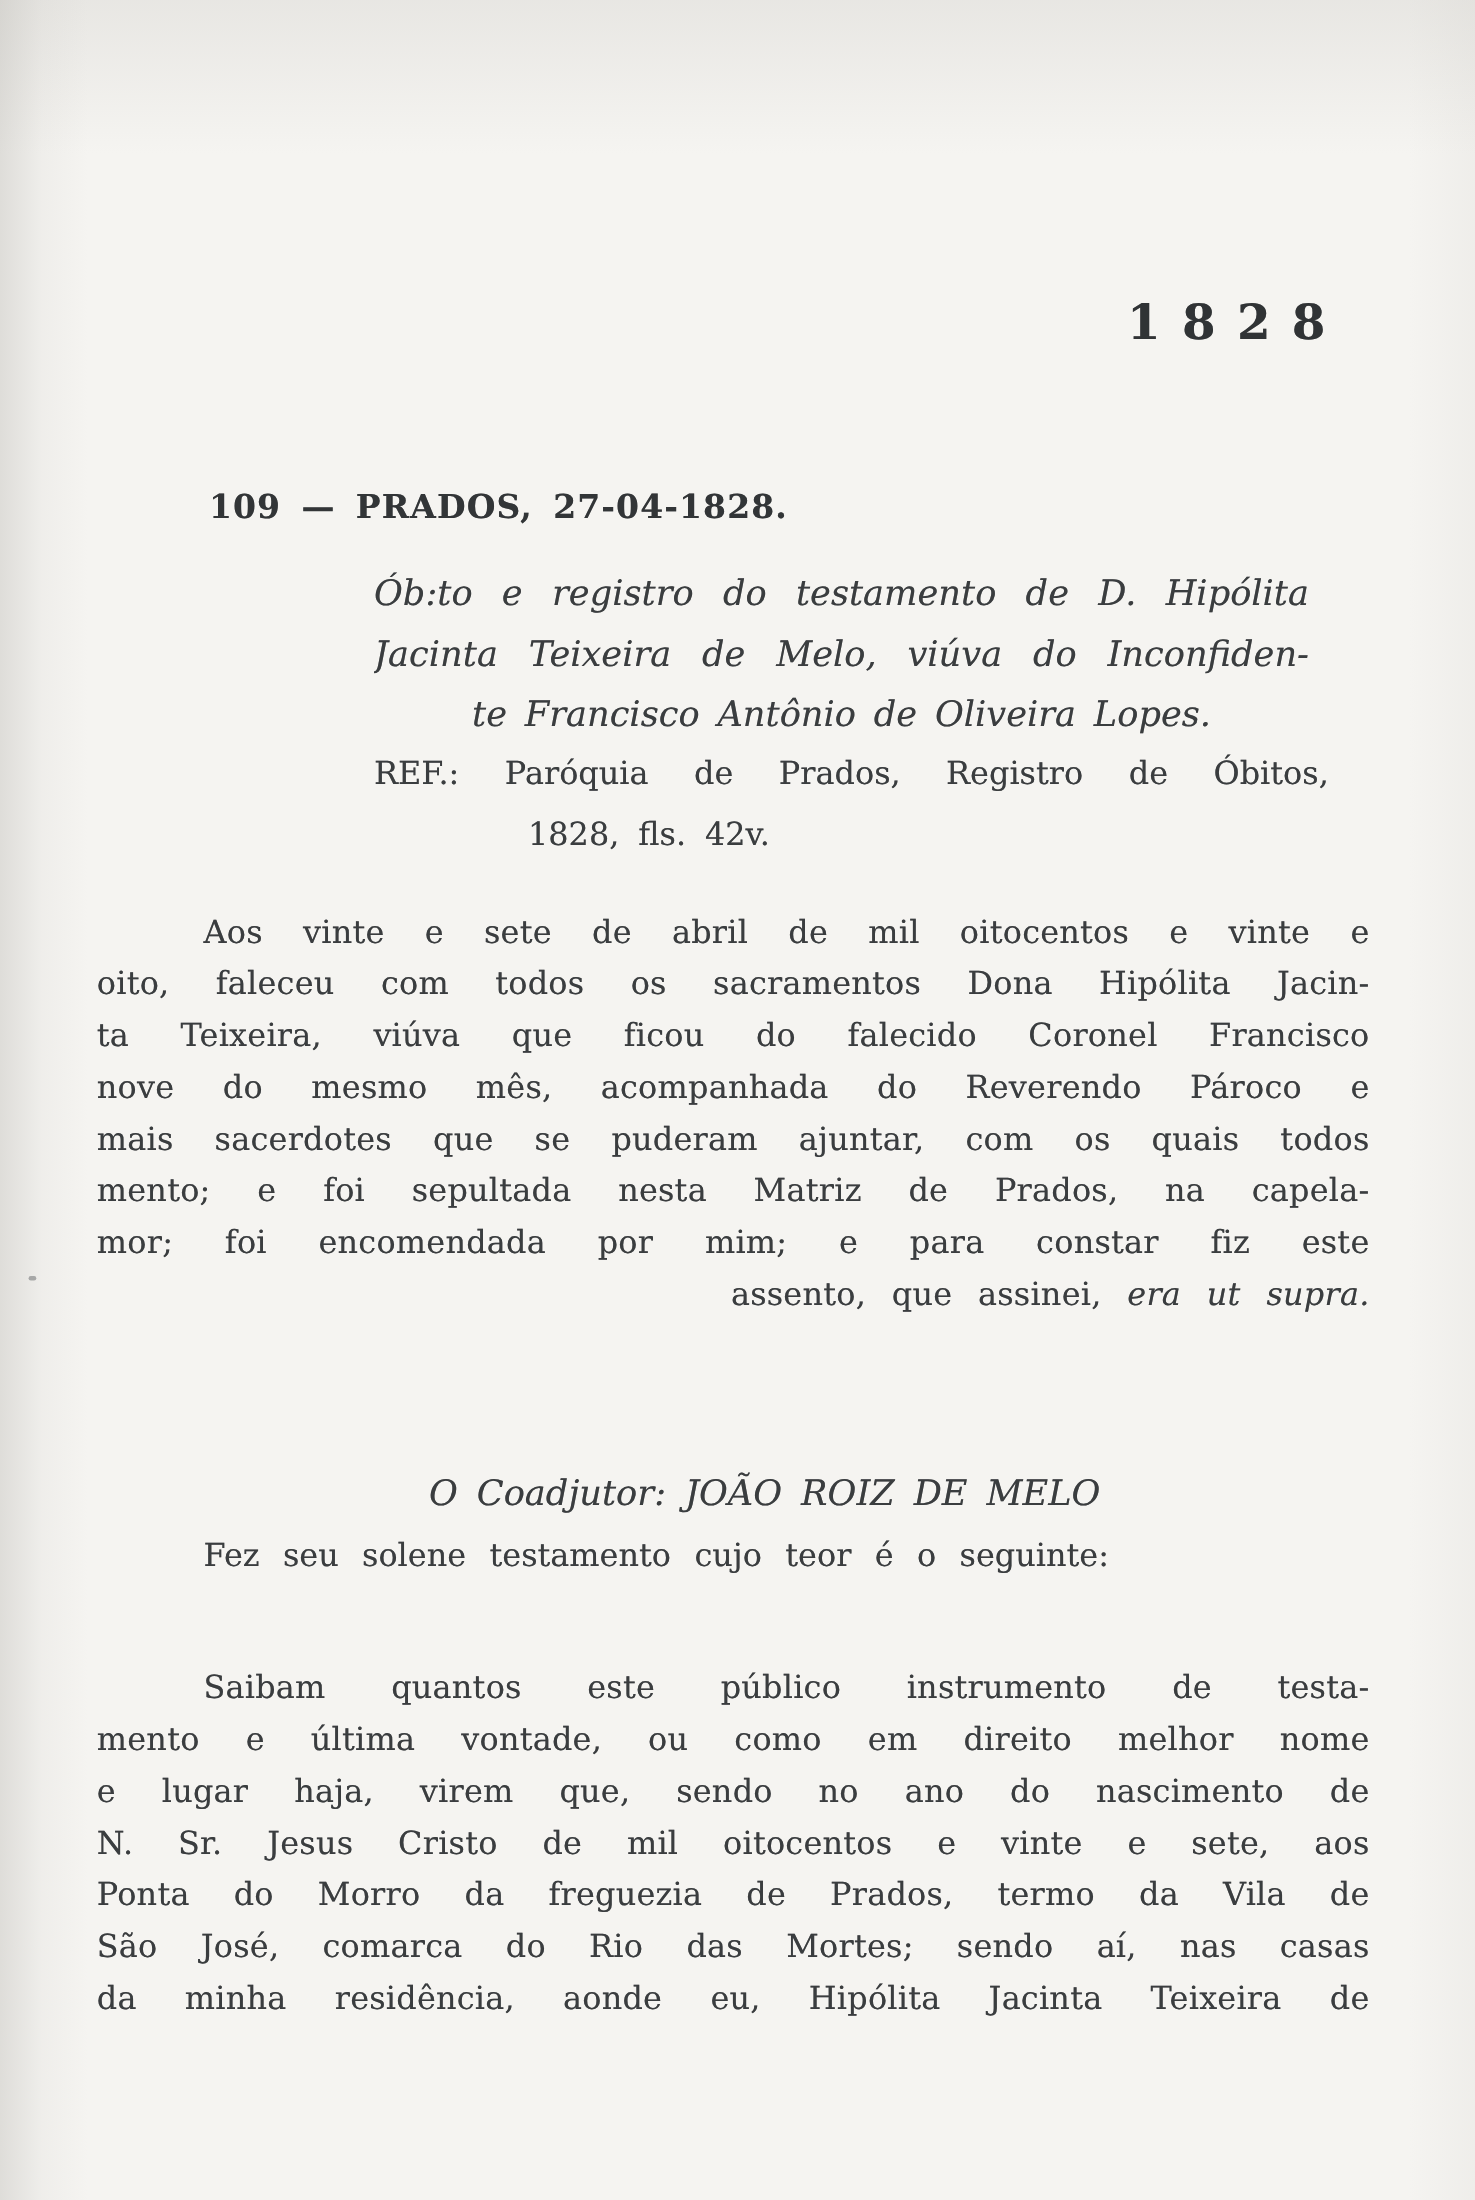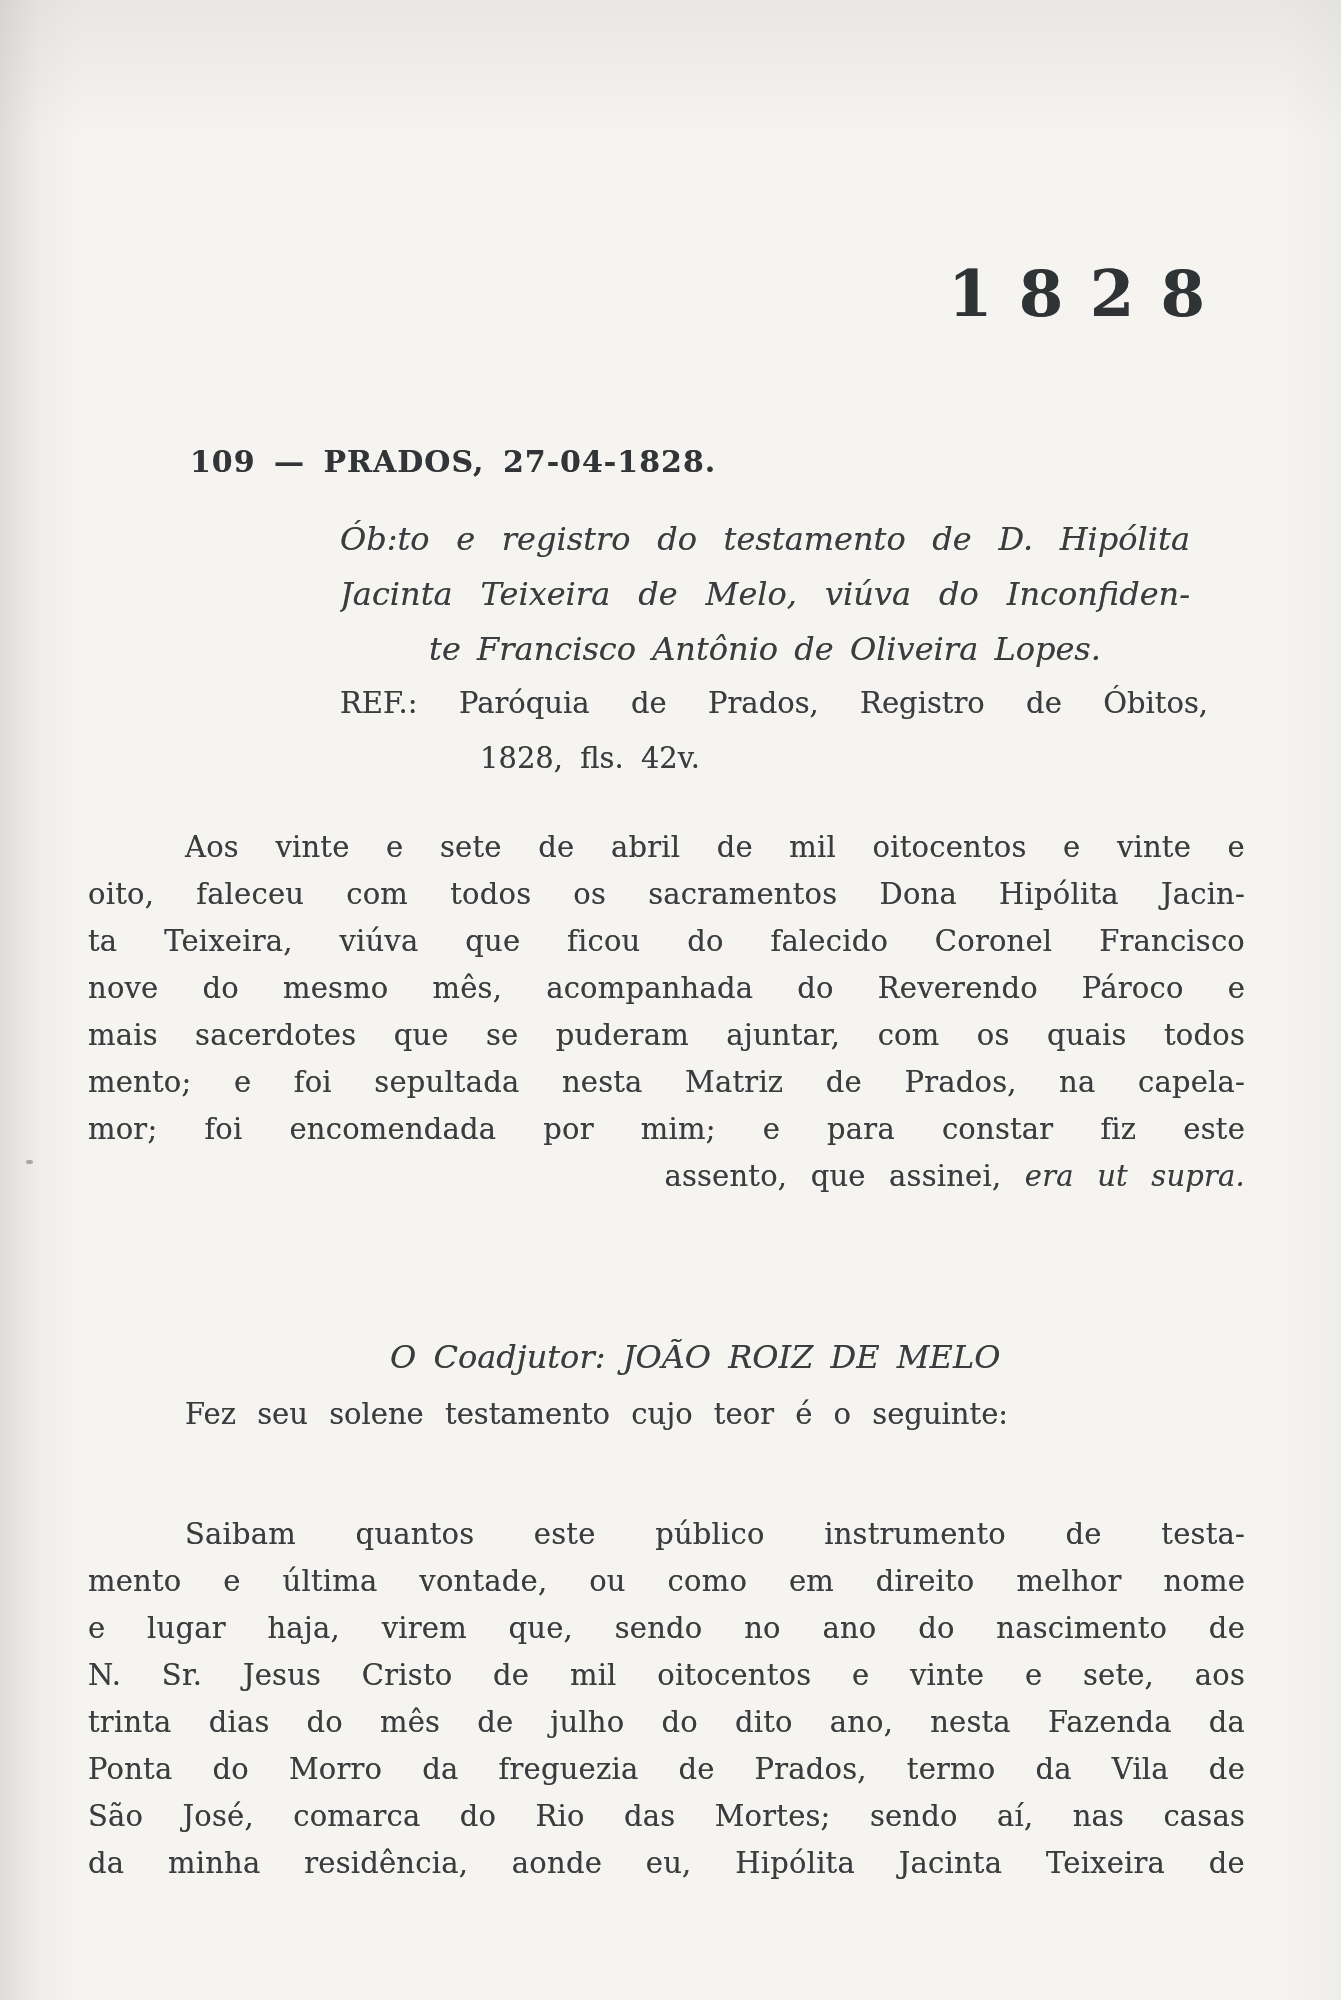--- a/index.html
+++ b/index.html
@@ -18,23 +18,23 @@
       linear-gradient(270deg, rgba(210,208,203,0.18) 0px, rgba(210,208,203,0) 60px),
       #f5f4f1;
     font-family: "DejaVu Serif", "Liberation Serif", serif;
     color: #3a3d3f;
     text-shadow: 0 0 0.5px rgba(58,61,63,0.55);
   }
 
   
   .year {
     position: absolute;
-    top: 256px;
+    top: 268px;
     right: 134px;
-    font-size: 64px;
+    font-size: 44px;
     font-weight: bold;
     letter-spacing: 2px;
     color: #303335;
     white-space: nowrap;
   }
 
   
   .entry-heading {
     position: absolute;
     top: 444px;
@@ -180,21 +180,20 @@
 
   <div class="coadjutor">O Coadjutor: JOÃO ROIZ DE MELO</div>
 
   <div class="fez">Fez seu solene testamento cujo teor é o seguinte:</div>
 
   <div class="para p2">
     <div class="line just indent">Saibam quantos este público instrumento de testa-</div>
     <div class="line just">mento e última vontade, ou como em direito melhor nome</div>
     <div class="line just">e lugar haja, virem que, sendo no ano do nascimento de</div>
     <div class="line just">N. Sr. Jesus Cristo de mil oitocentos e vinte e sete, aos</div>
-    <div class="line just">trinta dias do mês de julho do dito ano, nesta Fazenda da</div>
     <div class="line just">Ponta do Morro da freguezia de Prados, termo da Vila de</div>
     <div class="line just">São José, comarca do Rio das Mortes; sendo aí, nas casas</div>
     <div class="line just">da minha residência, aonde eu, Hipólita Jacinta Teixeira de</div>
   </div>
 
   <div class="speck"></div>
 
 </div>
 
 </body></html>

